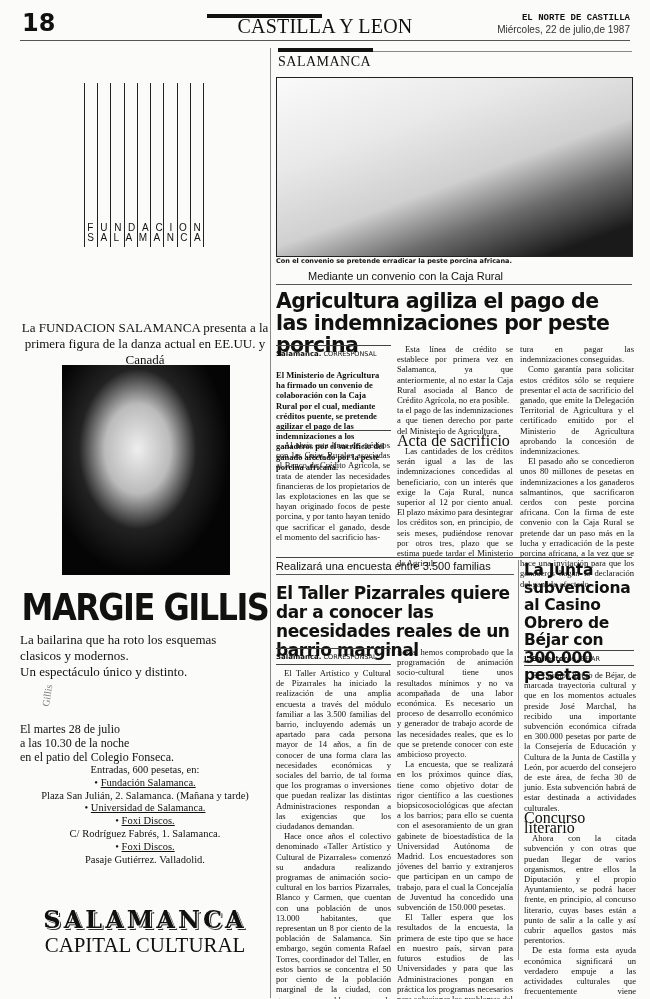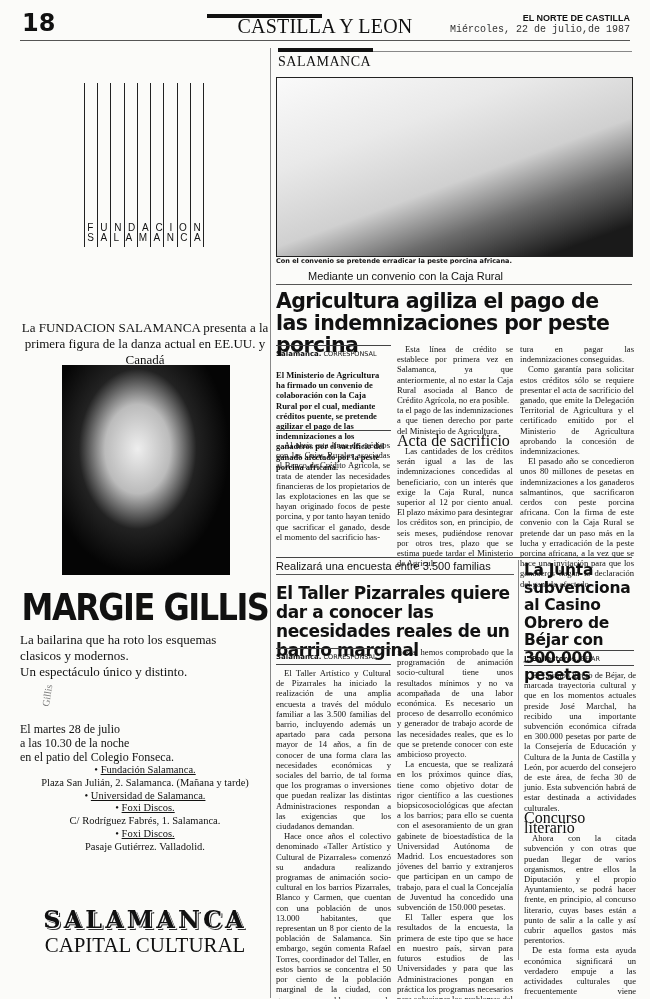--- a/index.html
+++ b/index.html
@@ -2,22 +2,22 @@
 <html><head>
 <meta charset="utf-8">
 <style>
   html,body{margin:0;padding:0;background:#fbfbf9;}
   body{width:650px;height:999px;position:relative;overflow:hidden;color:#111;font-family:"Liberation Serif",serif;}
   .abs{position:absolute;}
   
   .page-num{left:22px;top:8px;font-family:"DejaVu Sans",sans-serif;font-weight:bold;font-size:24px;line-height:30px;}
   .section-title{left:200px;width:250px;top:14px;text-align:center;font-size:20px;line-height:24px;letter-spacing:0.2px;}
   .section-bar{left:207px;width:115px;top:14px;height:4px;background:#111;}
-  .paper-name{right:20px;top:13px;font-family:Liberation Sans, sans-serif;font-weight:bold;font-size:9px;text-align:right;}
-  .paper-date{right:20px;top:24px;font-family:Liberation Mono, monospace;font-size:10px;text-align:right;color:#333;}
+  .paper-name{right:20px;top:13px;font-family:Liberation Mono, monospace;font-weight:bold;font-size:9px;text-align:right;}
+  .paper-date{right:20px;top:24px;font-family:Liberation Sans, sans-serif;font-size:10px;text-align:right;color:#333;}
   .rule-top{left:20px;right:20px;top:40px;height:1px;background:#555;}
   .col-rule{left:270px;top:48px;width:1px;height:950px;background:#888;}
 
   
   .fund-logo{left:84px;top:83px;width:120px;height:164px;}
   .fund-logo .bars{position:absolute;left:0;top:0;width:120px;height:164px;display:flex;justify-content:space-between;}
   .fund-logo .bar{width:1px;background:#222;height:100%;}
   .fund-logo .letters{position:absolute;left:0;top:140px;width:120px;display:flex;flex-direction:column;}
   .fund-logo .row{display:flex;justify-content:space-around;font-family:"Liberation Sans",sans-serif;font-size:10px;line-height:10px;letter-spacing:0;}
   .ad-intro{left:20px;width:250px;top:320px;text-align:center;font-size:13px;line-height:16px;}
@@ -126,20 +126,21 @@
   <div>clasicos y modernos.</div>
   <div>Un espectáculo único y distinto.</div>
 </div>
 <div class="abs signature">Gillis</div>
 <div class="abs ad-date">
   <div>El martes 28 de julio</div>
   <div>a las 10.30 de la noche</div>
   <div>en el patio del Colegio Fonseca.</div>
 </div>
 <div class="abs ad-tickets">
+  <div>Entradas, 600 pesetas, en:</div>
   <div>• <span class="u">Fundación Salamanca.</span></div>
   <div>Plaza San Julián, 2. Salamanca. (Mañana y tarde)</div>
   <div>• <span class="u">Universidad de Salamanca.</span></div>
   <div>• <span class="u">Foxi Discos.</span></div>
   <div>C/ Rodríguez Fabrés, 1. Salamanca.</div>
   <div>• <span class="u">Foxi Discos.</span></div>
   <div>Pasaje Gutiérrez. Valladolid.</div>
 </div>
 <div class="abs brand1">SALAMANCA</div>
 <div class="abs brand2">CAPITAL CULTURAL</div>

